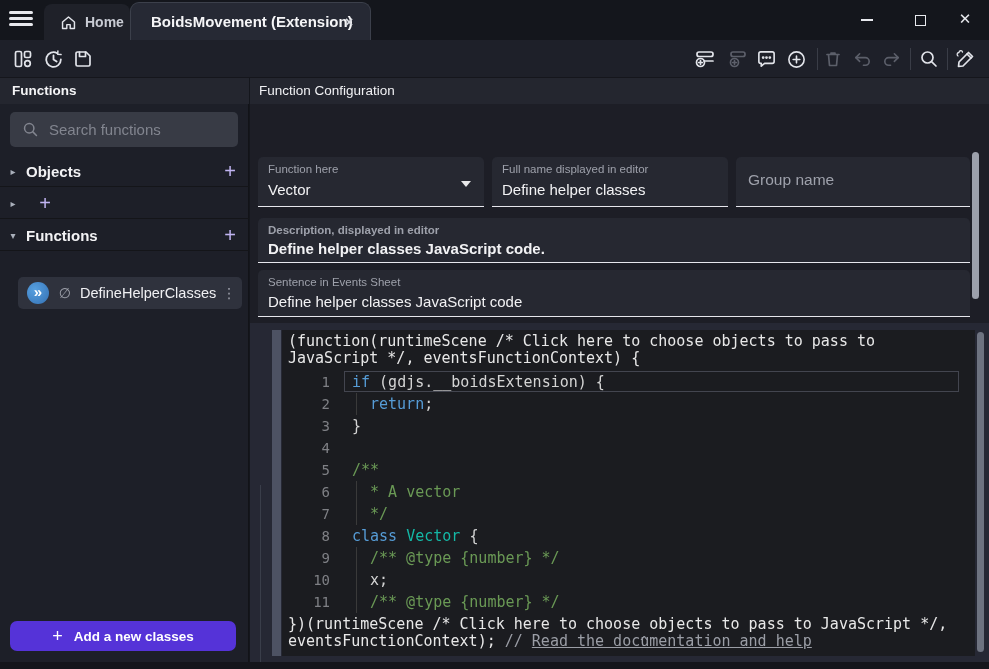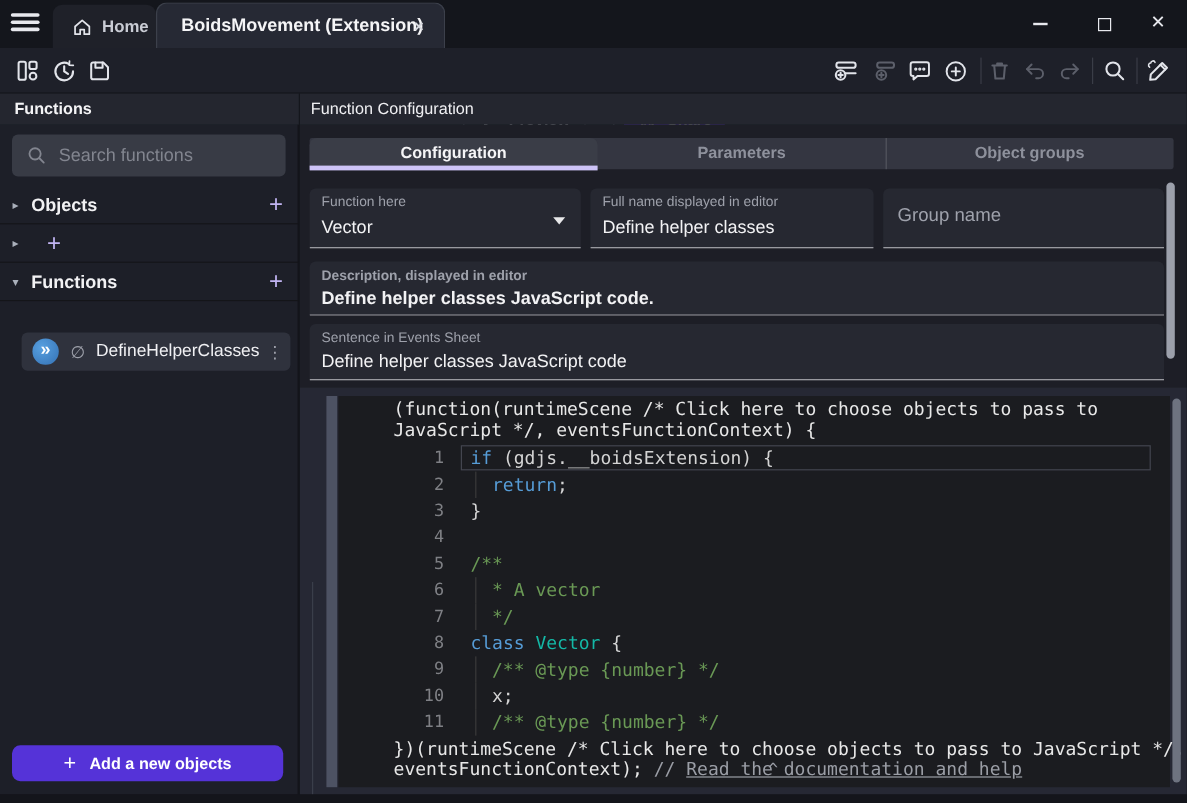--- a/index.html
+++ b/index.html
@@ -81,21 +81,21 @@
   .field .fplaceholder { position:absolute; left:12px; top:14px; font-size:15.5px; color:#9ea1ab; }
   .ddarrow { position:absolute; right:13px; top:24px; width:0; height:0;
              border-left:5.5px solid transparent; border-right:5.5px solid transparent; border-top:6.5px solid #e8e8ea; }
 
   .scrollthumb { position:absolute; border-radius:4px; cursor:pointer; }
 
   
   .events-area { position:absolute; left:250px; top:323px; width:739px; height:339px; background:#262834; }
   .sub-indent-line { position:absolute; left:10px; top:162px; bottom:0; width:1px; background:#3a3e4a; }
   .drag-strip { position:absolute; left:22px; top:7px; width:9px; height:326px; background:#4d5263; cursor:grab; }
-  .code-block { position:absolute; left:32px; top:7px; width:693px; height:326px; background:#1b1c20; cursor:text;padding-left:40px; }
+  .code-block { position:absolute; left:32px; top:7px; width:693px; height:326px; background:#1b1c20; cursor:text; }
   .wraptext { margin:3px 0 0 6px; width:677px; font-family:"DejaVu Sans Mono",monospace; font-size:15px;
               line-height:17px; color:#e8e8e8; word-wrap:break-word; white-space:pre-wrap; }
   .code-lines { position:relative; margin-top:4px; }
   .crow { position:relative; height:22px; line-height:22px; font-family:"DejaVu Sans Mono",monospace;
           font-size:15px; white-space:pre; }
   .lnum { position:absolute; left:0; top:0; width:48px; text-align:right; color:#7f8085; font-size:14px; }
   .ccode { display:block; margin-left:70px; color:#d4d4d4; }
   .tok-kw { color:#569cd6; } .tok-cm { color:#6a9955; } .tok-ty { color:#14b8a6; } .tok-pl { color:#d4d4d4; }
   .iguide { position:absolute; left:74px; top:0; bottom:0; border-left:1px solid #3a3a3a; }
   .curline { position:absolute; left:62px; right:16px; top:0; height:21px; border:1px solid #43454f; }
@@ -268,31 +268,25 @@
 
     <div class="fn-row">
       <span class="fn-icon">»</span>
       <span class="fn-private">∅</span>
       <span class="fn-name">DefineHelperClasses</span>
       <span class="fn-menu">⋮</span>
     </div>
 
     <div class="btn-addfn">
       <span class="pl">+</span>
-      <span>Add a new objects</span>
+      <span>Add a new classes</span>
     </div>
   </div>
 
   <div class="right-panel">
-    <div class="tabsbar">
-      <div class="tabseg active" style="left:0">Configuration</div>
-      <div class="tabseg" style="left:240px">Parameters</div>
-      <div class="tabdiv" style="left:480px"></div>
-      <div class="tabseg" style="left:480px">Object groups</div>
-    </div>
 
     <div class="field" style="left:8px; top:53px; width:226px; height:50px;">
       <span class="flabel">Function here</span>
       <span class="fvalue">Vector</span>
       <span class="ddarrow"></span>
     </div>
     <div class="field" style="left:242px; top:53px; width:236px; height:50px;">
       <span class="flabel">Full name displayed in editor</span>
       <span class="fvalue">Define helper classes</span>
     </div>

